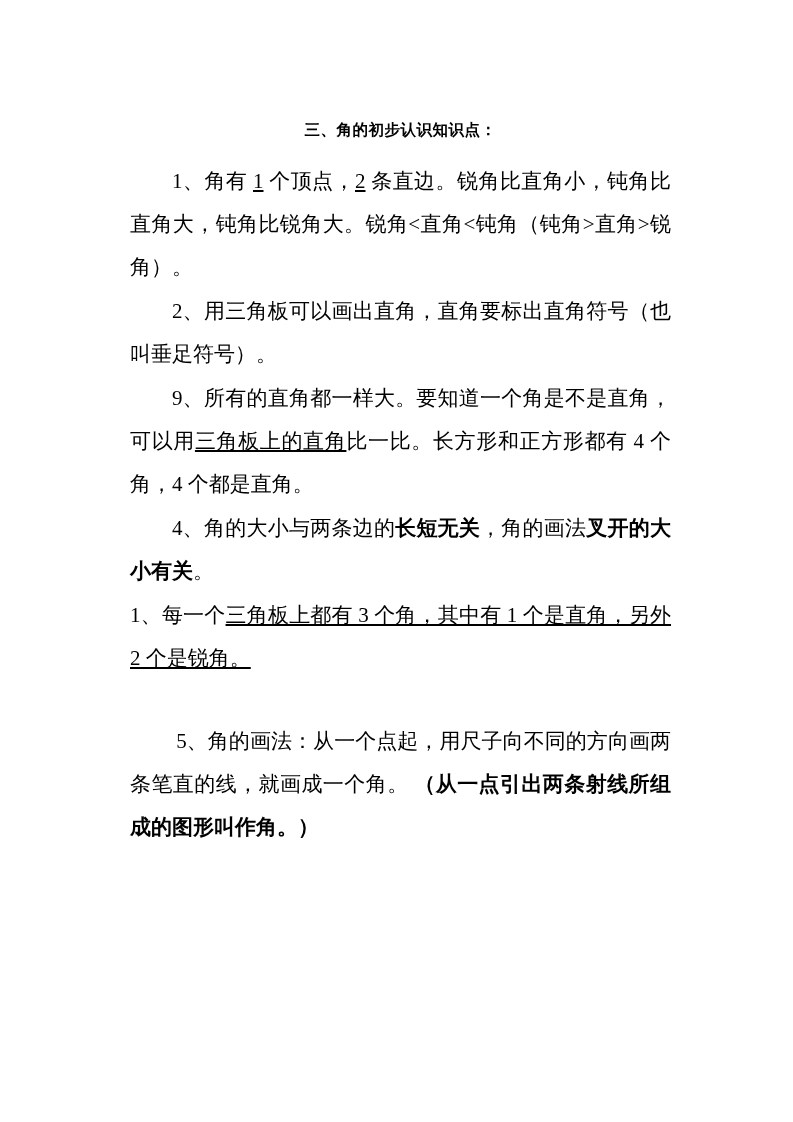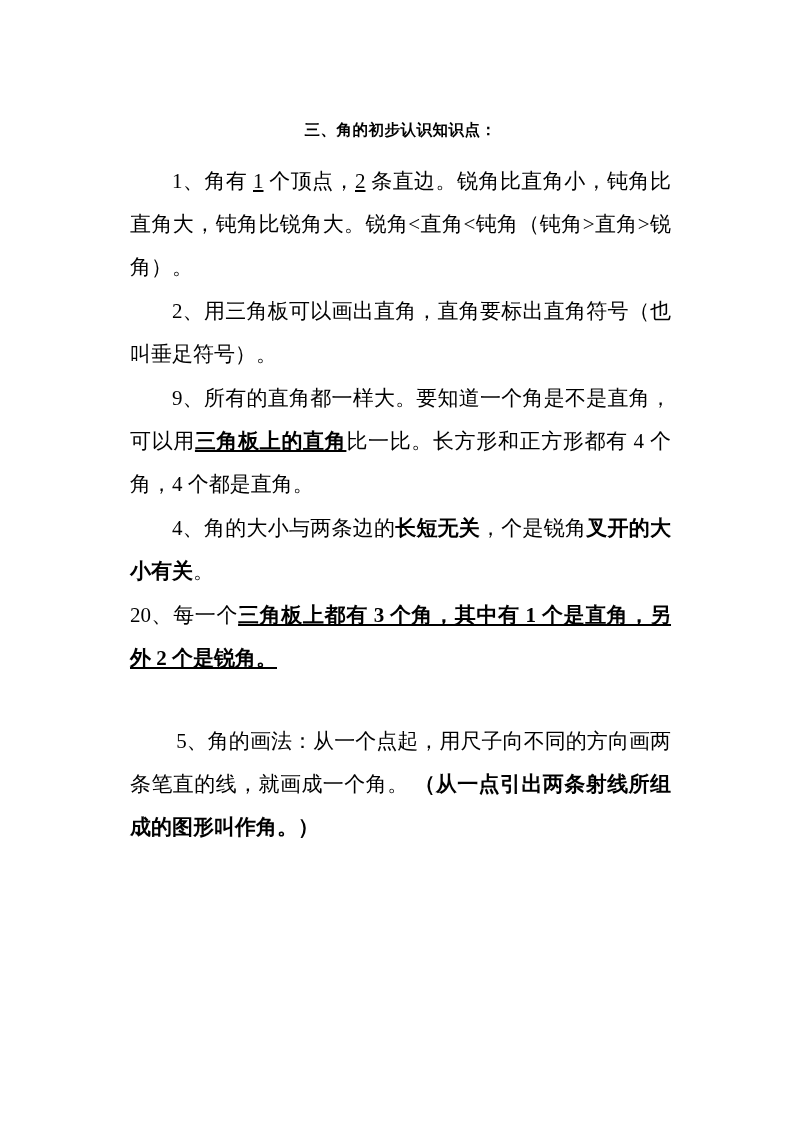--- a/index.html
+++ b/index.html
@@ -37,21 +37,21 @@
   }
   p.para.no-indent {
     text-indent: 0;
   }
   p.para.indent-small {
     text-indent: 2.2em;
     margin-top: 40px;
   }
   .b { font-weight: bold; }
   .u { text-decoration: underline; }
-  .bu { font-weight: bold; text-decoration: underline; }
+  .bu { font-weight: normal; text-decoration: underline; }
 </style>
 </head>
 <body>
 
 <div class="page">
 
   <div class="doc-title">三、角的初步认识知识点：</div>
 
   <p class="para">
     <span>1、角有 </span><span class="u">1</span><span> 个顶点，</span><span class="u">2</span><span> 条直边。锐角比直角小，钝角比直角大，钝角比锐角大。锐角&lt;直角&lt;钝角（钝角&gt;直角&gt;锐角）。</span>
@@ -59,24 +59,24 @@
 
   <p class="para">
     <span>2、用三角板可以画出直角，直角要标出直角符号（也叫垂足符号）。</span>
   </p>
 
   <p class="para">
     <span>9、所有的直角都一样大。要知道一个角是不是直角，可以用</span><span class="bu">三角板上的直角</span><span>比一比。长方形和正方形都有 4 个角，4 个都是直角。</span>
   </p>
 
   <p class="para">
-    <span>4、角的大小与两条边的</span><span class="b">长短无关</span><span>，个是锐角</span><span class="b">叉开的大小有关</span><span>。</span>
+    <span>4、角的大小与两条边的</span><span class="b">长短无关</span><span>，角的画法</span><span class="b">叉开的大小有关</span><span>。</span>
   </p>
 
   <p class="para no-indent">
-    <span>20、每一个</span><span class="bu">三角板上都有 3 个角，其中有 1 个是直角，另外 2 个是锐角。</span>
+    <span>1、每一个</span><span class="bu">三角板上都有 3 个角，其中有 1 个是直角，另外 2 个是锐角。</span>
   </p>
 
   <p class="para indent-small">
     <span>5、角的画法：从一个点起，用尺子向不同的方向画两条笔直的线，就画成一个角。  </span><span class="b">（从一点引出两条射线所组成的图形叫作角。）</span>
   </p>
 
 </div>
 
 </body></html>

